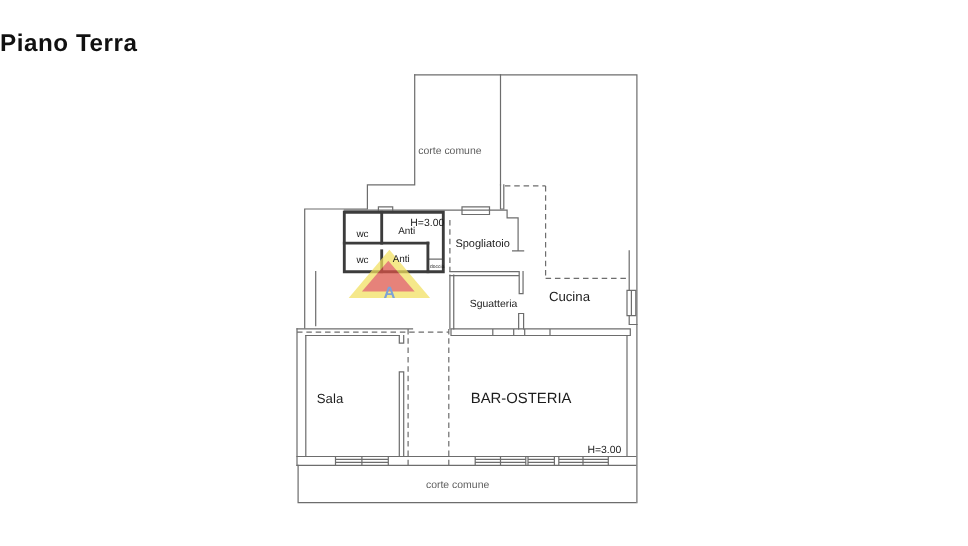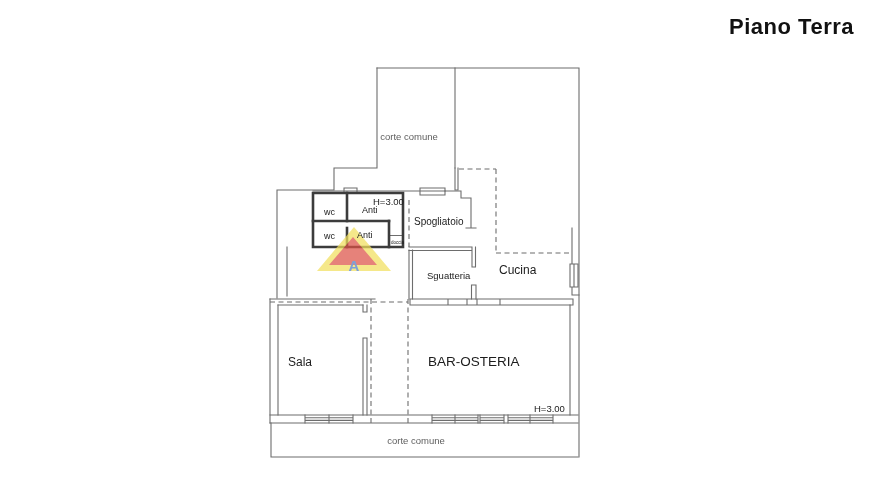--- a/index.html
+++ b/index.html
@@ -1,18 +1,18 @@
 <!DOCTYPE html>
 <html><head>
 <meta charset="utf-8">
 <style>
   html,body{margin:0;padding:0;background:#ffffff;}
   #stage{position:relative;width:880px;height:496px;background:#ffffff;overflow:hidden;
          font-family:"Liberation Sans", sans-serif;}
-  #plan-title{position:absolute;left:0;top:14px;width:854px;text-align:right;
+  #plan-title{position:absolute;left:0;top:26px;width:854px;text-align:left;
               font-size:22px;font-weight:700;letter-spacing:0.5px;color:#111;}
   svg{position:absolute;left:0;top:0;}
   text{font-family:"Liberation Sans", sans-serif;}
 </style>
 </head>
 <body>
 
 <div id="stage">
 
   <div id="plan-title">Piano Terra</div>

